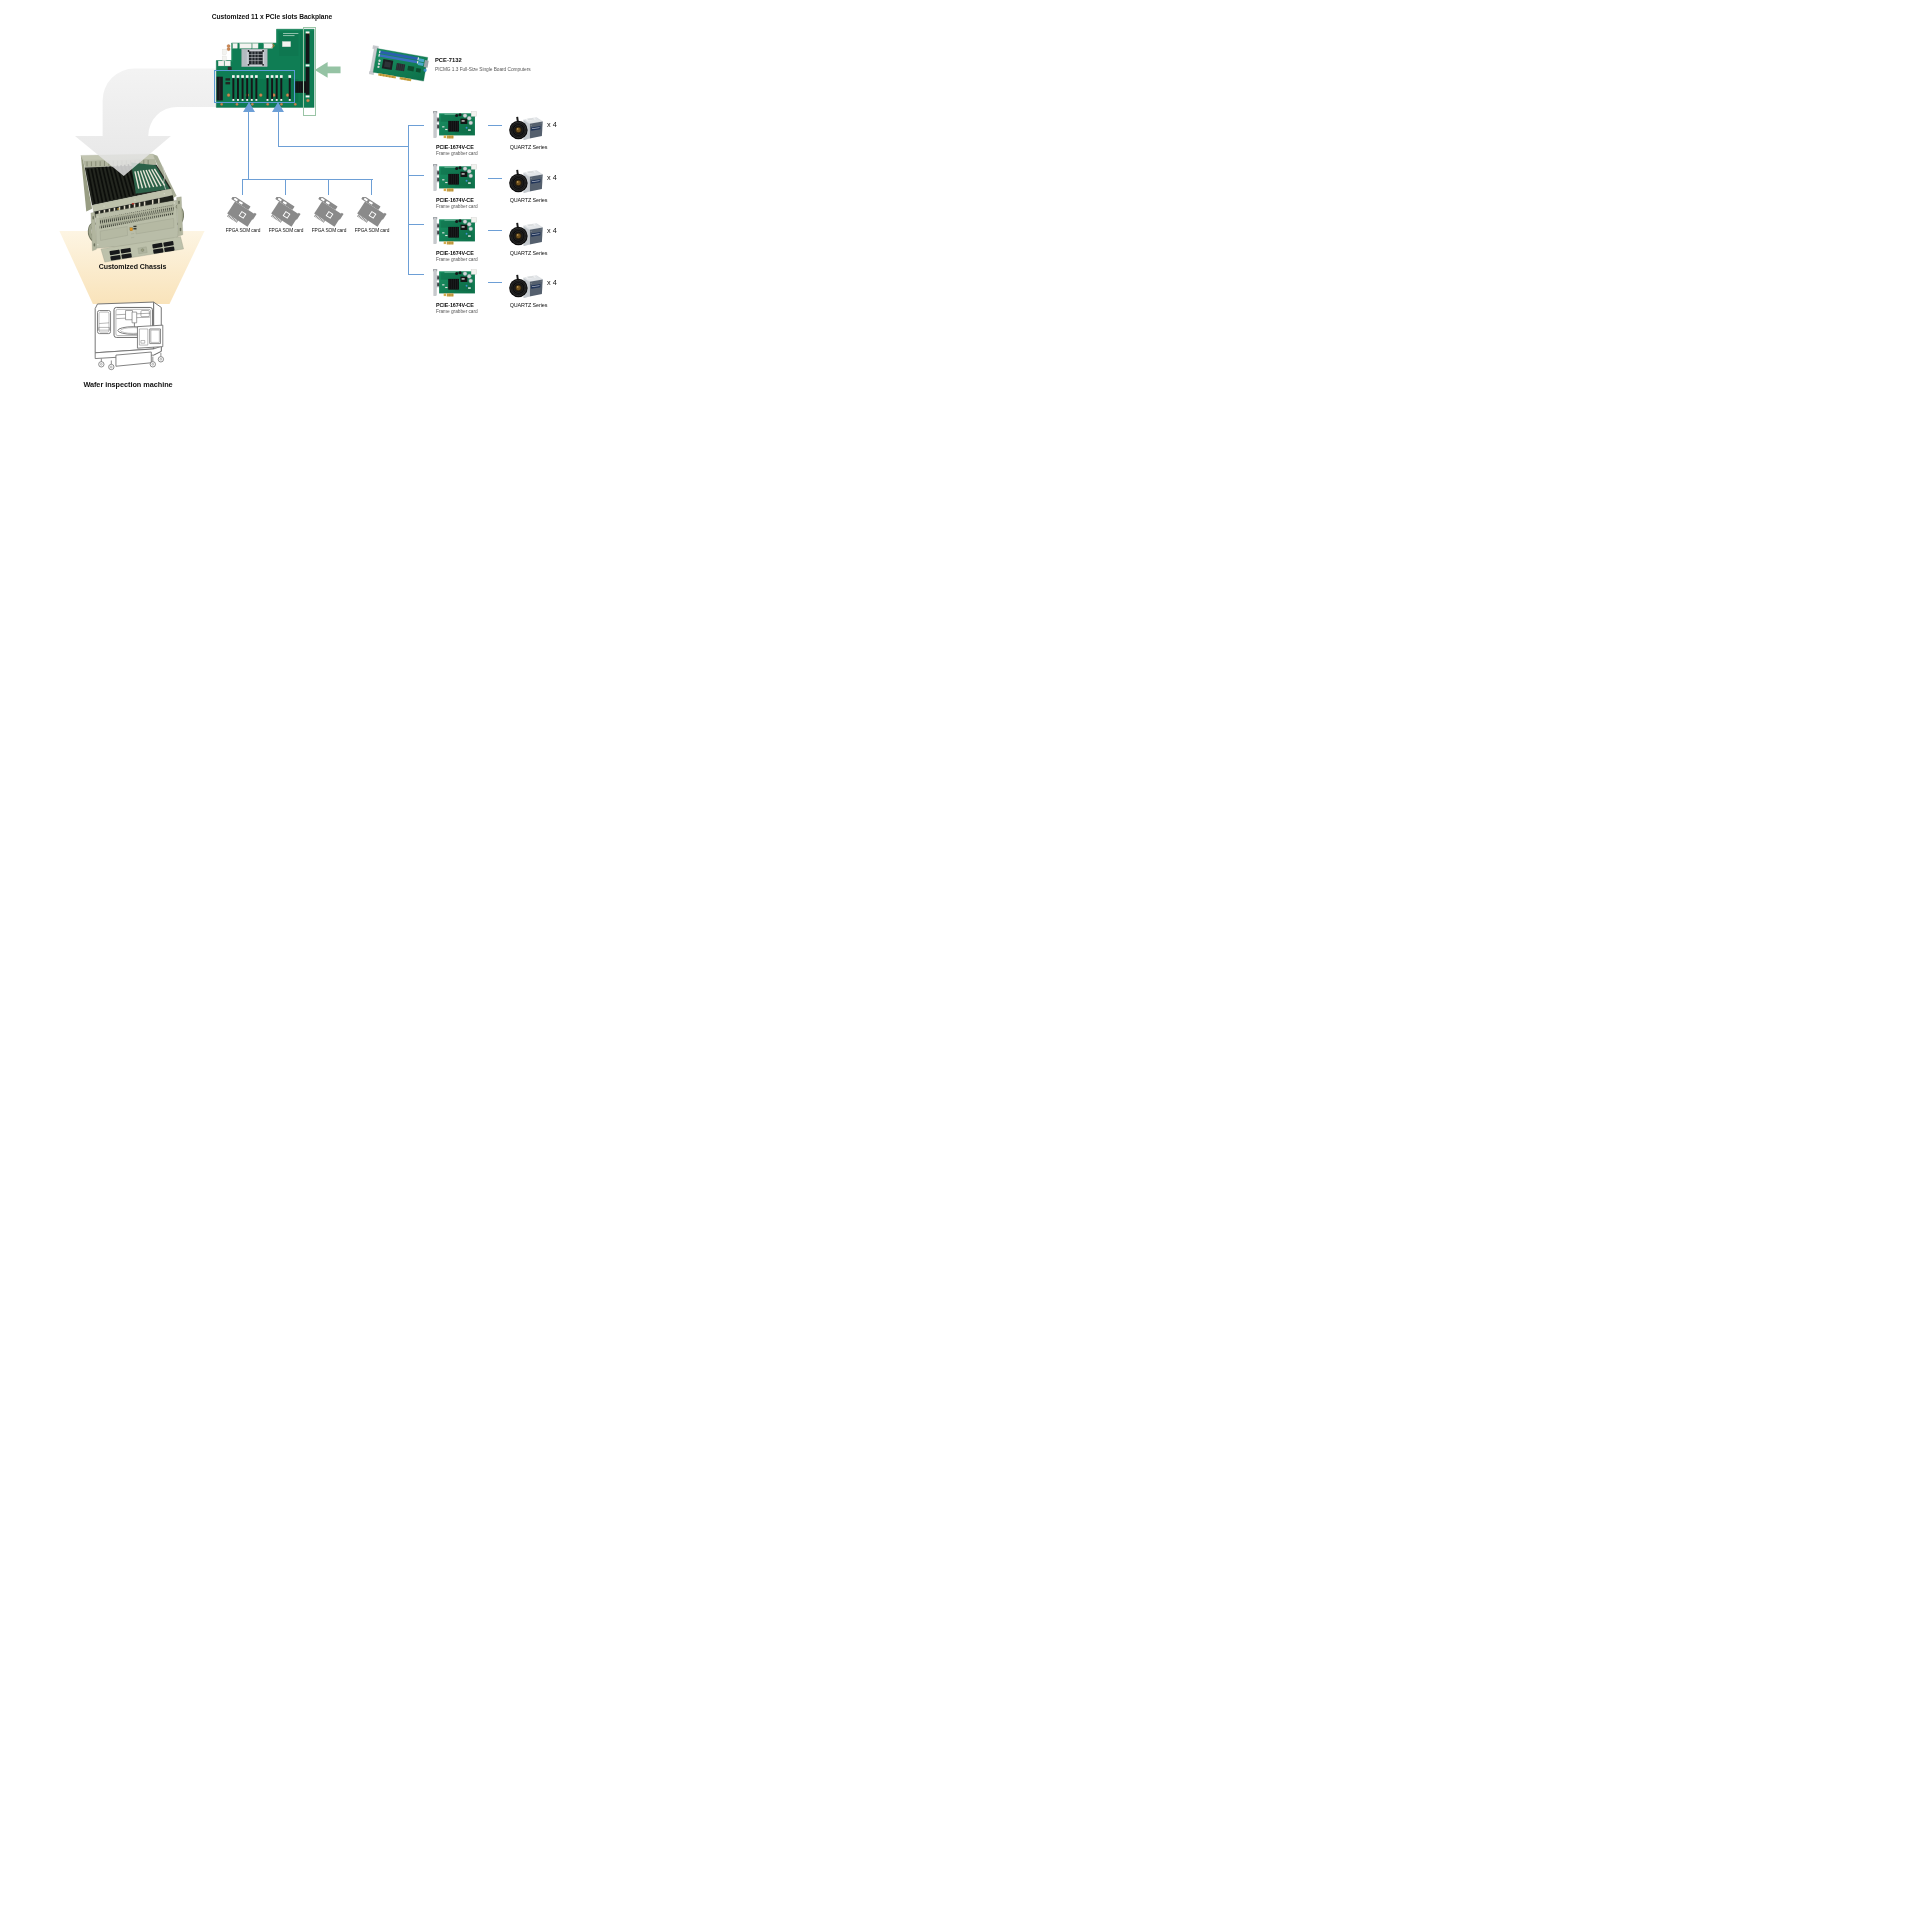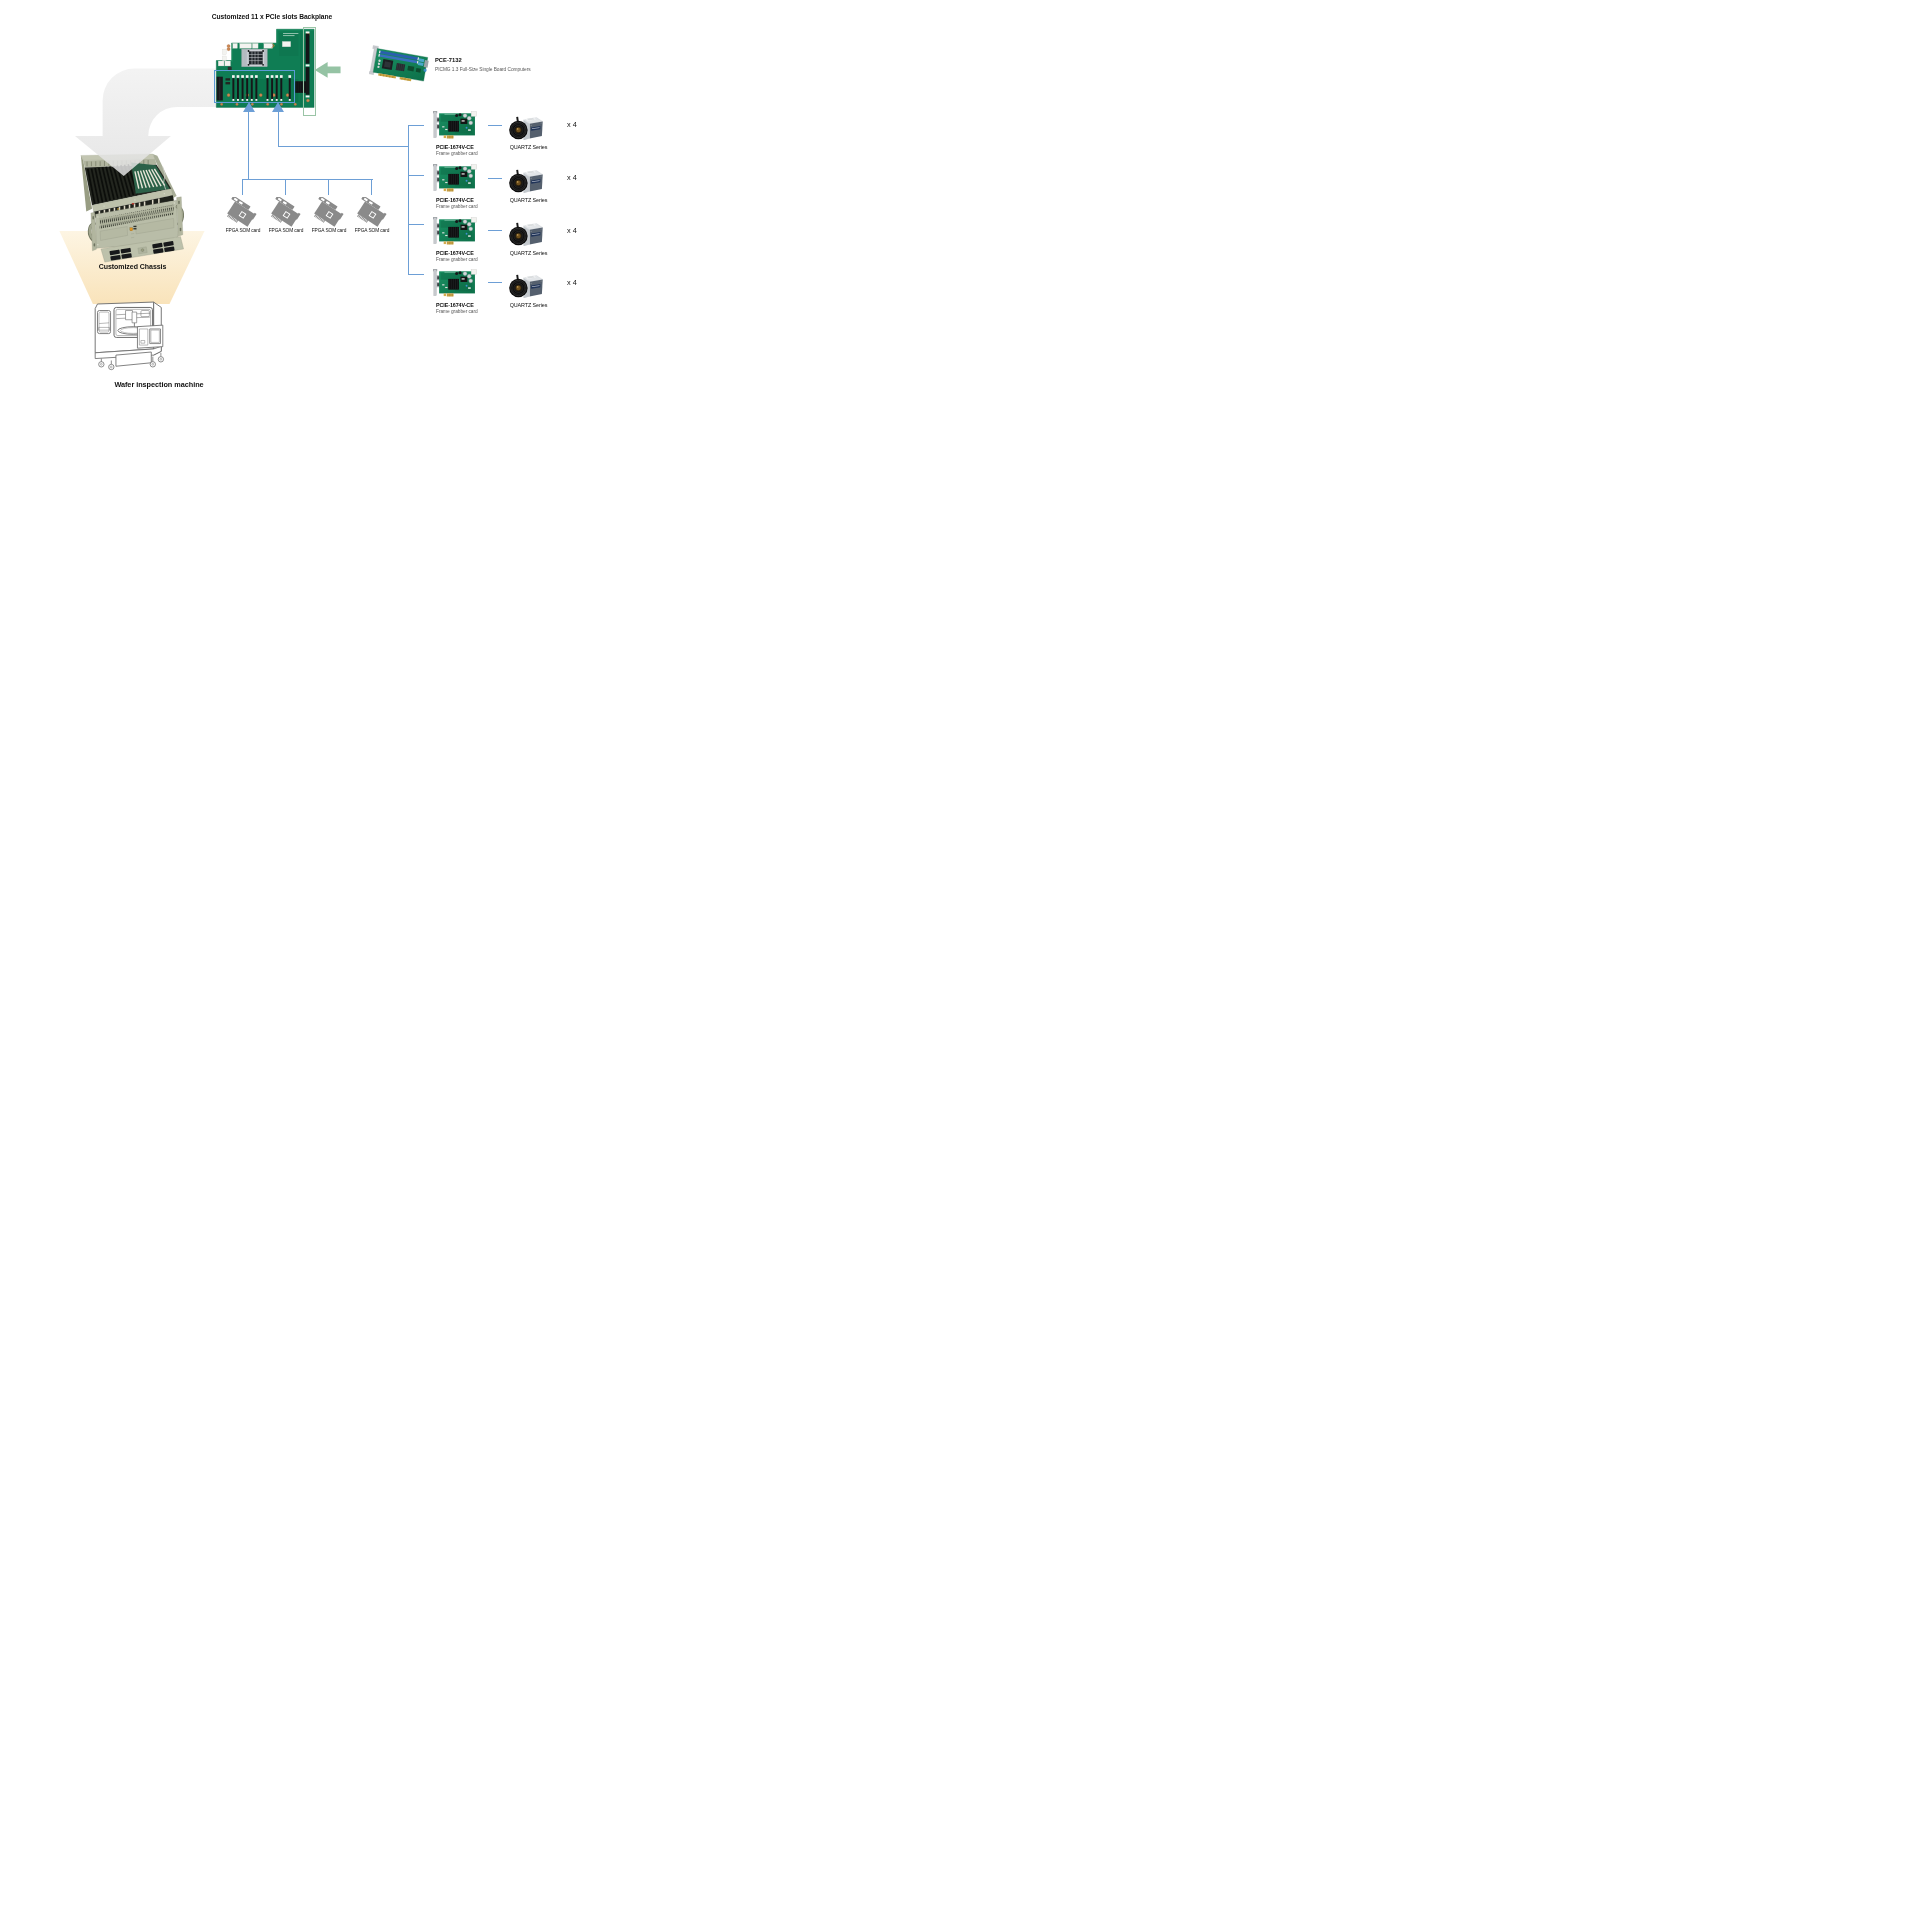--- a/index.html
+++ b/index.html
@@ -6,21 +6,21 @@
   #canvas{
     position:relative;width:595px;height:397px;overflow:hidden;background:#ffffff;
     font-family:"Liberation Sans","DejaVu Sans",sans-serif;color:#1a1a1a;
   }
   .abs{position:absolute;}
   .lbl{position:absolute;white-space:nowrap;}
   .title{font-size:6.7px;font-weight:600;letter-spacing:-0.04px;color:#111;text-align:center;}
   .model{font-size:5.4px;font-weight:700;color:#0d0d0d;letter-spacing:-0.1px;}
   .sub{font-size:4.8px;color:#595959;letter-spacing:-0.04px;}
   .cam{font-size:5.4px;color:#111;text-align:center;letter-spacing:-0.1px;}
-  .qty{font-size:7.3px;color:#111;margin-left:20px;}
+  .qty{font-size:7.3px;color:#111;}
   .fpga-lbl{font-size:4.8px;color:#111;text-align:center;letter-spacing:-0.1px;}
   .big-lbl{font-size:7px;font-weight:600;color:#111;text-align:center;letter-spacing:-0.04px;}
   .machine-lbl{font-size:7.3px;font-weight:600;color:#111;text-align:center;letter-spacing:-0.04px;}
   .sbc-model{font-size:5.8px;font-weight:700;color:#0d0d0d;}
   .blue-line{position:absolute;background:#6d9fd6;}
   .tri-up{position:absolute;width:0;height:0;border-left:6.2px solid transparent;border-right:6.2px solid transparent;border-bottom:10.4px solid #6d9fd6;}
   .blue-box{position:absolute;border:1px solid #5b9bd5;}
   .green-box{position:absolute;border:1.2px solid #9ac4a6;}
 </style>
 </head>
@@ -562,16 +562,16 @@
     </svg>
   <div class="lbl qty" style="left:547px;top:278px;">x 4</div>
   <div class="lbl model" style="left:436px;top:302px;">PCIE-1674V-CE</div>
   <div class="lbl sub" style="left:436px;top:309px;">Frame grabber card</div>
   <div class="lbl cam" style="left:505px;top:302px;width:47px;">QUARTZ Series</div>
 
   <div class="lbl title" style="left:162px;top:12.7px;width:220px;">Customized 11 x PCIe slots Backplane</div>
   <div class="lbl sbc-model" style="left:435px;top:57px;">PCE-7132</div>
   <div class="lbl sub" style="left:435px;top:67px;">PICMG 1.3 Full-Size Single Board Computers</div>
   <div class="lbl big-lbl" style="left:94px;top:263px;width:77px;">Customized Chassis</div>
-  <div class="lbl machine-lbl" style="left:82px;top:380px;width:92px;margin-left:31px;">Wafer inspection machine</div>
+  <div class="lbl machine-lbl" style="left:82px;top:380px;width:92px;">Wafer inspection machine</div>
 
 </div>
 
 
 </body></html>

